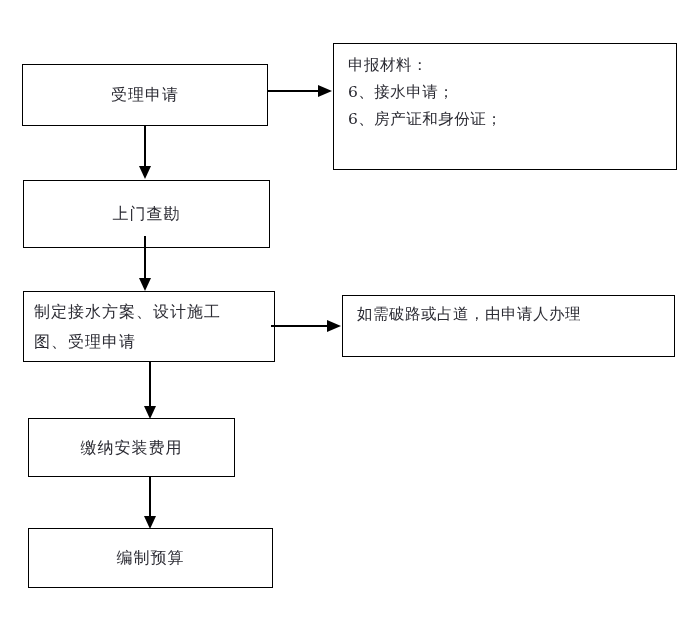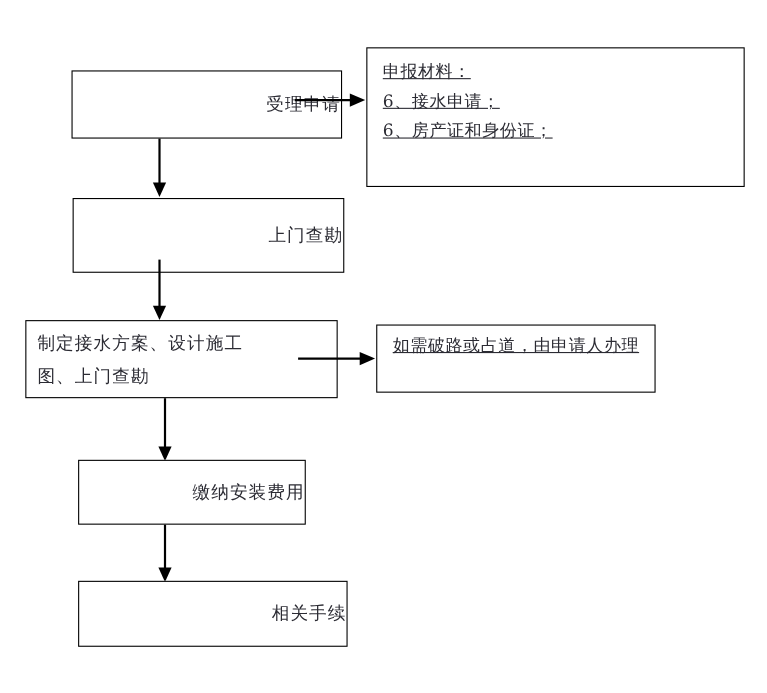--- a/index.html
+++ b/index.html
@@ -21,23 +21,22 @@
     border: 1.5px solid #000000;
     background: #ffffff;
     color: #2b2b33;
     font-size: 16px;
     line-height: 30px;
     letter-spacing: 1px;
   }
   .node.centered {
     display: flex;
     align-items: center;
-    justify-content: flex-end;
+    justify-content: center;
     text-align: center;
-    margin-left: 43px;
   }
   .node.lefted {
     display: flex;
     align-items: center;
     justify-content: flex-start;
     text-align: left;
   }
   .node .txt {
     display: block;
     white-space: pre-line;
@@ -53,21 +52,20 @@
     background: #ffffff;
     color: #2b2b33;
     font-size: 15.5px;
     line-height: 27px;
     letter-spacing: 0.5px;
     padding: 8px 0 0 14px;
   }
   .info-box .line {
     display: block;
     white-space: pre;
-    text-decoration: underline;
   }
   .connector {
     position: absolute;
   }
   .connector svg {
     display: block;
     overflow: visible;
   }
 </style>
 </head>
@@ -103,32 +101,32 @@
     <span class="txt">上门查勘</span>
   </div>
 
   <div class="connector" style="left:138px; top:236px; width:14px; height:56px;">
     <svg width="14" height="56" viewBox="0 0 14 56">
       <line x1="7" y1="0" x2="7" y2="44" stroke="#000000" stroke-width="2"></line>
       <polygon points="1,42 13,42 7,55" fill="#000000"></polygon>
     </svg>
   </div>
 
-  <div class="node lefted" style="left:23px; top:291px; width:284px; height:71px;">
-    <span class="txt"><span>制定接水方案、设计施工</span><br><span>图、上门查勘</span></span>
+  <div class="node lefted" style="left:23px; top:291px; width:252px; height:71px;">
+    <span class="txt"><span>制定接水方案、设计施工</span><br><span>图、受理申请</span></span>
   </div>
 
   <div class="connector" style="left:271px; top:319px; width:72px; height:14px;">
     <svg width="72" height="14" viewBox="0 0 72 14">
       <line x1="0" y1="7" x2="58" y2="7" stroke="#000000" stroke-width="2"></line>
       <polygon points="56,1 70,7 56,13" fill="#000000"></polygon>
     </svg>
   </div>
 
-  <div class="info-box" style="left:342px; top:295px; width:254px; height:62px; padding-top:5px;">
+  <div class="info-box" style="left:342px; top:295px; width:333px; height:62px; padding-top:5px;">
     <span class="line">如需破路或占道，由申请人办理</span>
   </div>
 
   <div class="connector" style="left:143px; top:362px; width:14px; height:58px;">
     <svg width="14" height="58" viewBox="0 0 14 58">
       <line x1="7" y1="0" x2="7" y2="46" stroke="#000000" stroke-width="2"></line>
       <polygon points="1,44 13,44 7,57" fill="#000000"></polygon>
     </svg>
   </div>
 
@@ -137,16 +135,16 @@
   </div>
 
   <div class="connector" style="left:143px; top:477px; width:14px; height:53px;">
     <svg width="14" height="53" viewBox="0 0 14 53">
       <line x1="7" y1="0" x2="7" y2="41" stroke="#000000" stroke-width="2"></line>
       <polygon points="1,39 13,39 7,52" fill="#000000"></polygon>
     </svg>
   </div>
 
   <div class="node centered" style="left:28px; top:528px; width:245px; height:60px;">
-    <span class="txt">相关手续</span>
+    <span class="txt">编制预算</span>
   </div>
 
 </div>
 
 </body></html>

